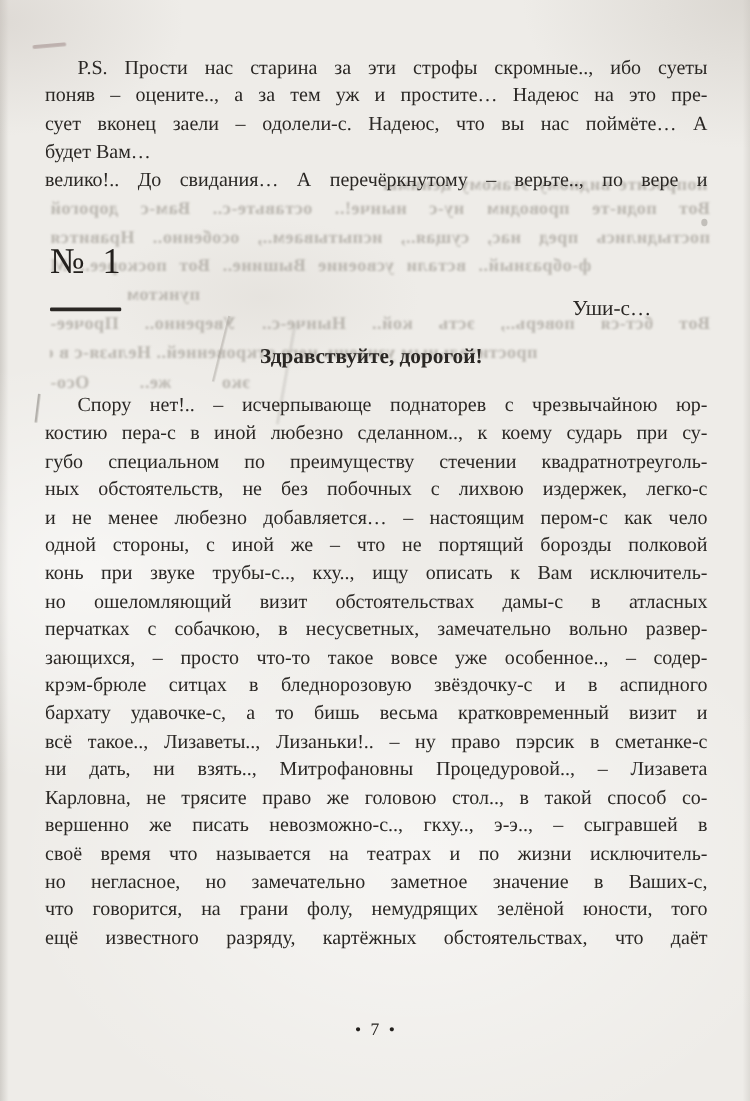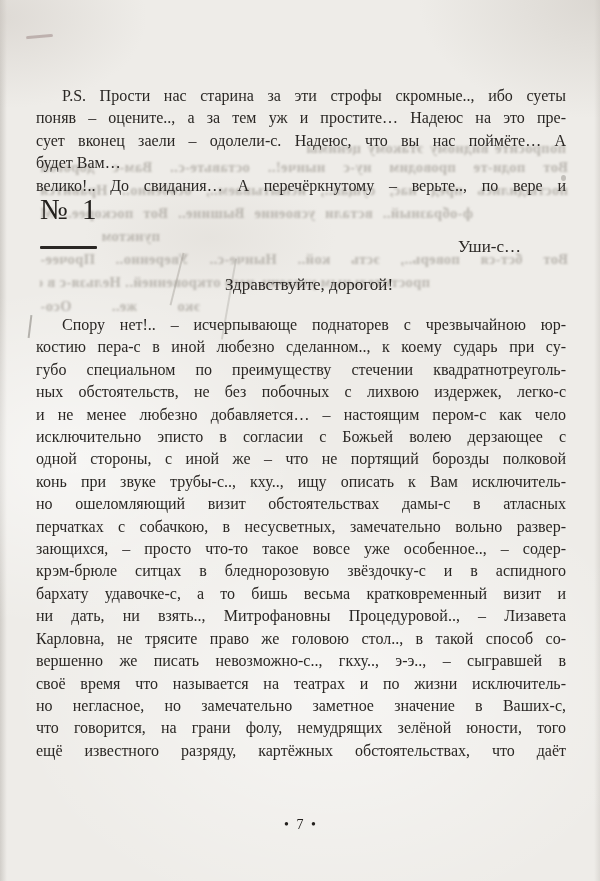--- a/index.html
+++ b/index.html
@@ -20,38 +20,38 @@
       linear-gradient(270deg, rgba(190,186,180,.35) 0px, rgba(190,186,180,0) 6px),
       #eeece8;
   }
 
   
   .textcol{position:absolute;left:36px;width:530px;font-size:16px;line-height:22.4px;}
   .line{text-align:justify;text-align-last:justify;}
   .line.first{text-indent:26px;}
   .line.last{text-align-last:left;}
 
-  .ps-block{top:44px;margin-top:41px;}
+  .ps-block{top:44px;}
   .body-block{top:314px;}
 
   .letter-no{
     position:absolute;left:40px;top:192px;
     font-size:29px;line-height:34px;word-spacing:7px;color:#23201d;
   }
   .heading-rule{
     position:absolute;left:40px;top:246px;width:57px;height:2.5px;
     background:#2a2724;border-radius:1px;
   }
   .epigraph{
     position:absolute;right:79px;top:237px;
     font-size:17px;color:#2a2724;
   }
   .salutation{
-    position:absolute;left:44px;top:275px;width:530px;
-    text-align:center;font-size:17px;
+    position:absolute;left:32px;top:275px;width:530px;
+    text-align:center;font-size:17px;font-weight:bold;
   }
   .folio{
     position:absolute;left:36px;top:817px;width:530px;
     text-align:center;font-size:14px;letter-spacing:2px;color:#23201d;
   }
 
   
   .ghost-layer{position:absolute;inset:0;pointer-events:none;}
   .ghost-line{
     position:absolute;
@@ -132,28 +132,28 @@
   <div class="epigraph">Уши-с…</div>
 
   <div class="salutation">Здравствуйте, дорогой!</div>
 
   <div class="textcol body-block">
       <div class="line first">Спору нет!.. – исчерпывающе поднаторев с чрезвычайною юр-</div>
       <div class="line">костию пера-с в иной любезно сделанном.., к коему сударь при су-</div>
       <div class="line">губо специальном по преимуществу стечении квадратнотреуголь-</div>
       <div class="line">ных обстоятельств, не без побочных с лихвою издержек, легко-с</div>
       <div class="line">и не менее любезно добавляется… – настоящим пером-с как чело</div>
-      <div class="line">исключительно эписто в согласии с Божьей волею дерзающее с</div>
       <div class="line">одной стороны, с иной же – что не портящий борозды полковой</div>
       <div class="line">конь при звуке трубы-с.., кху.., ищу описать к Вам исключитель-</div>
       <div class="line">но ошеломляющий визит обстоятельствах дамы-с в атласных</div>
       <div class="line">перчатках с собачкою, в несусветных, замечательно вольно развер-</div>
       <div class="line">зающихся, – просто что-то такое вовсе уже особенное.., – содер-</div>
       <div class="line">крэм-брюле ситцах в бледнорозовую звёздочку-с и в аспидного</div>
       <div class="line">бархату удавочке-с, а то бишь весьма кратковременный визит и</div>
+      <div class="line">всё такое.., Лизаветы.., Лизаньки!.. – ну право пэрсик в сметанке-с</div>
       <div class="line">ни дать, ни взять.., Митрофановны Процедуровой.., – Лизавета</div>
       <div class="line">Карловна, не трясите право же головою стол.., в такой способ со-</div>
       <div class="line">вершенно же писать невозможно-с.., гкху.., э-э.., – сыгравшей в</div>
       <div class="line">своё время что называется на театрах и по жизни исключитель-</div>
       <div class="line">но негласное, но замечательно заметное значение в Ваших-с,</div>
       <div class="line">что говорится, на грани фолу, немудрящих зелёной юности, того</div>
       <div class="line">ещё известного разряду, картёжных обстоятельствах, что даёт</div>
     </div>
 
   <div class="folio">• 7 •</div>

